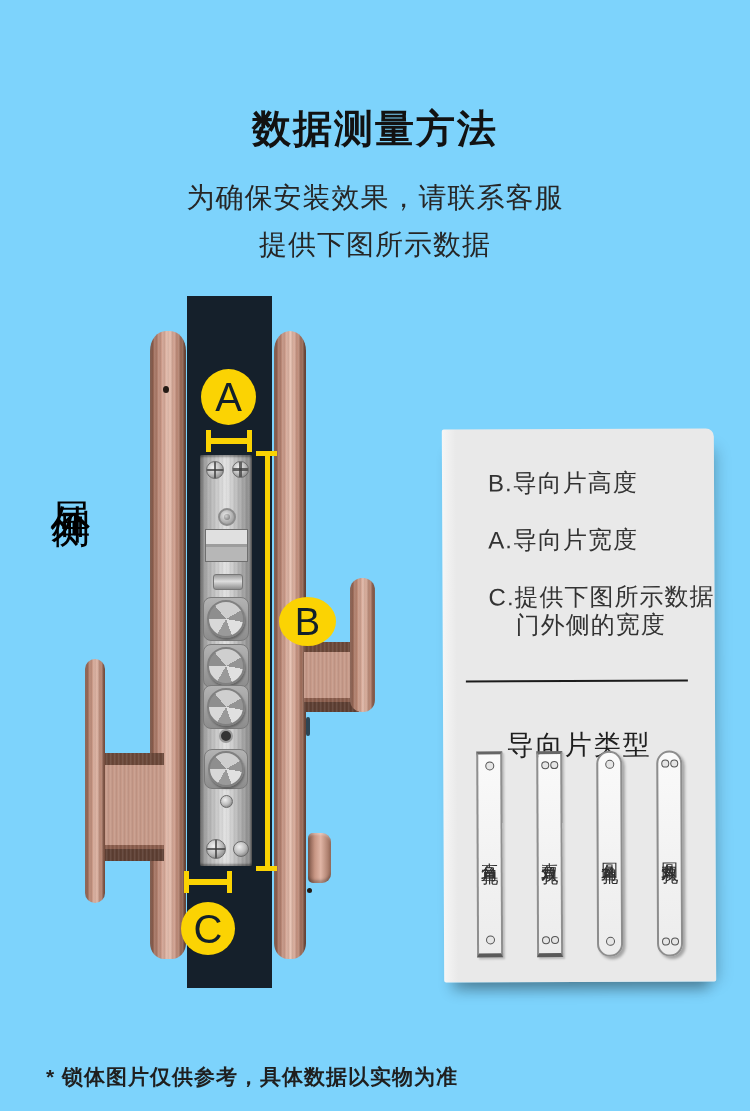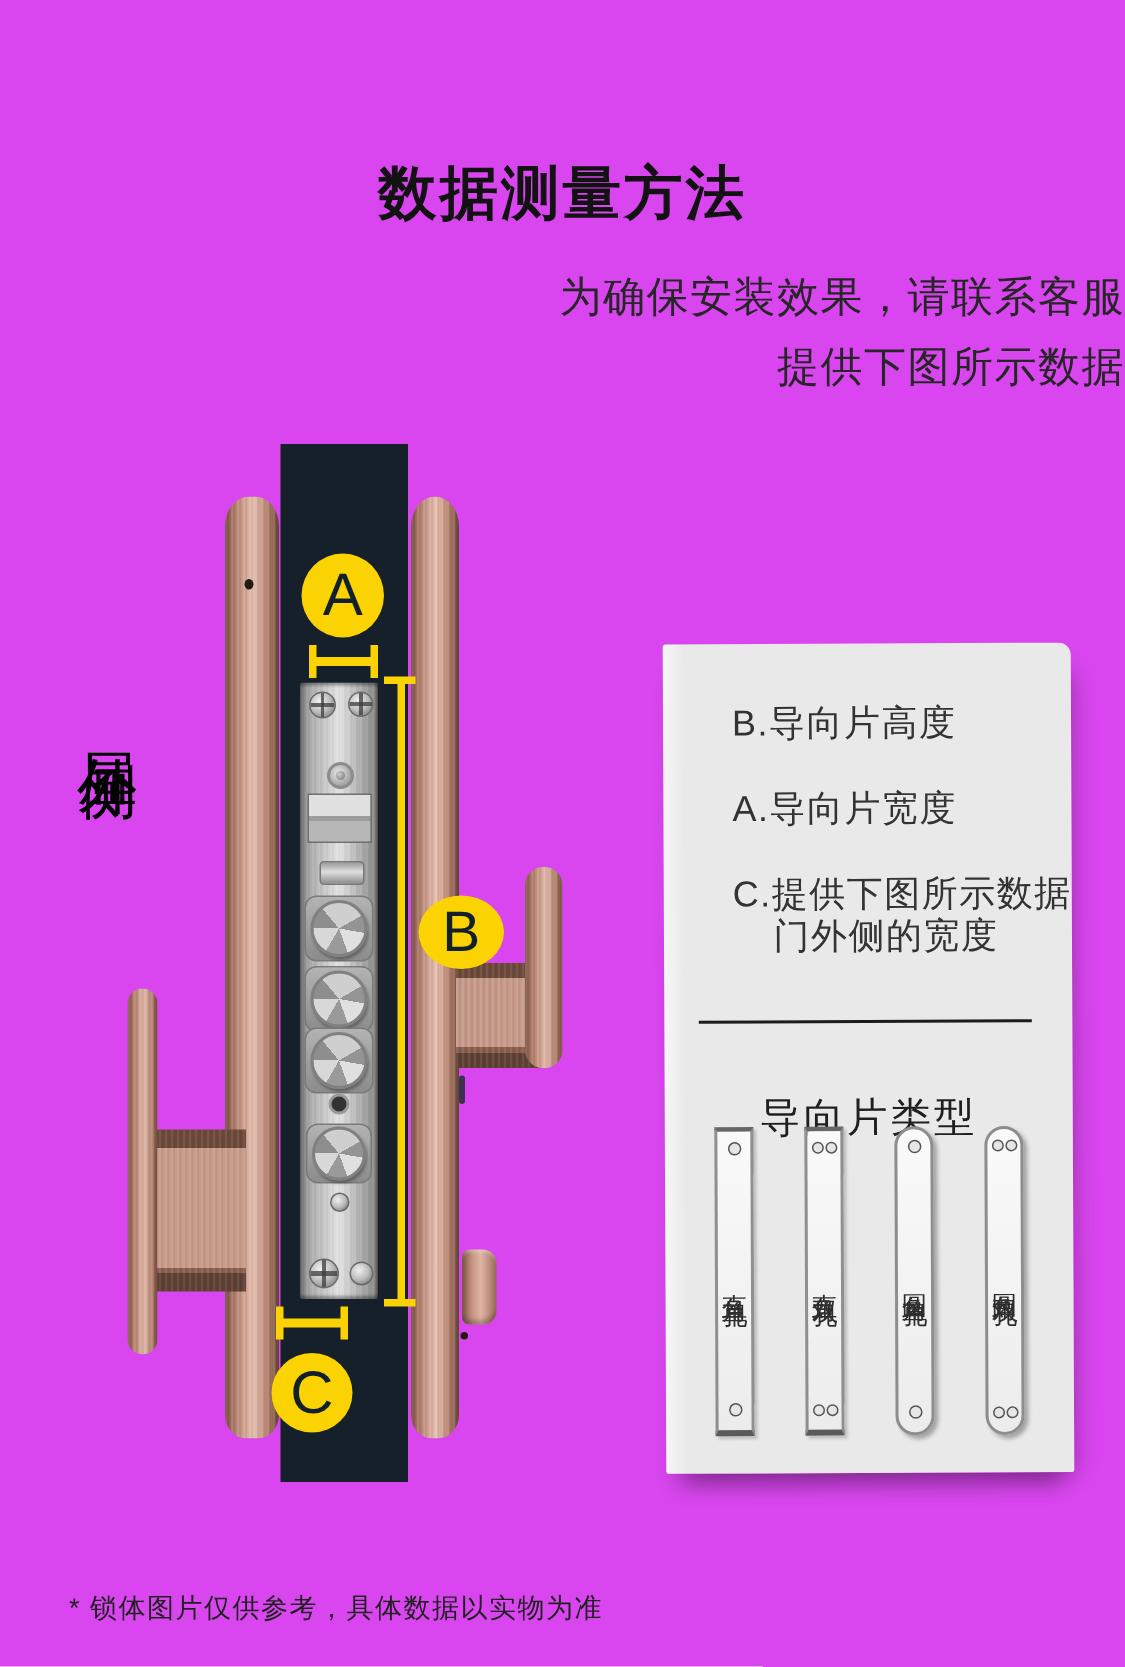--- a/index.html
+++ b/index.html
@@ -1,28 +1,28 @@
 <!DOCTYPE html>
 <html><head>
 <meta charset="utf-8">
 <style>
   html,body{margin:0;padding:0;background:#ffffff;}
   .page{
-    position:relative;width:750px;height:1111px;background:#d946ef;overflow:hidden;
+    position:relative;width:750px;height:1111px;background:#7dd3fc;overflow:hidden;
     font-family:"Liberation Sans","DejaVu Sans",sans-serif;color:#1a1a1a;
   }
   
   .title{position:absolute;top:76px;left:0;width:750px;text-align:center;
     font-size:39px;font-weight:700;letter-spacing:2px;color:#121212;}
-  .sub{position:absolute;left:0;width:750px;text-align:right;
+  .sub{position:absolute;left:0;width:750px;text-align:center;
     font-size:28px;font-weight:400;color:#262626;letter-spacing:1px;}
   .sub1{top:151px;}
   .sub2{top:198px;}
   
-  .footnote{position:absolute;left:46px;top:1042px;font-size:18px;color:#1f1f1f;letter-spacing:1px;}
+  .footnote{position:absolute;left:46px;top:1042px;font-size:21px;color:#1f1f1f;letter-spacing:1px;font-weight:bold;}
   
   .side-label{position:absolute;left:48px;top:470px;font-size:40px;line-height:46px;color:#000;
     writing-mode:vertical-rl;text-orientation:upright;letter-spacing:4px;}
   
   .door-strip{position:absolute;left:187px;top:296px;width:85px;height:692px;background:#15202b;}
   .copper{
     background:
       repeating-linear-gradient(90deg, rgba(255,255,255,0.10) 0 1px, rgba(0,0,0,0.06) 2px 3px, rgba(255,255,255,0) 3px 4px),
       linear-gradient(90deg,#6e4a3c 0%,#a06e5c 12%,#cb9a89 32%,#e6c0b0 52%,#c59280 72%,#966754 88%,#5f3f33 100%);
   }

